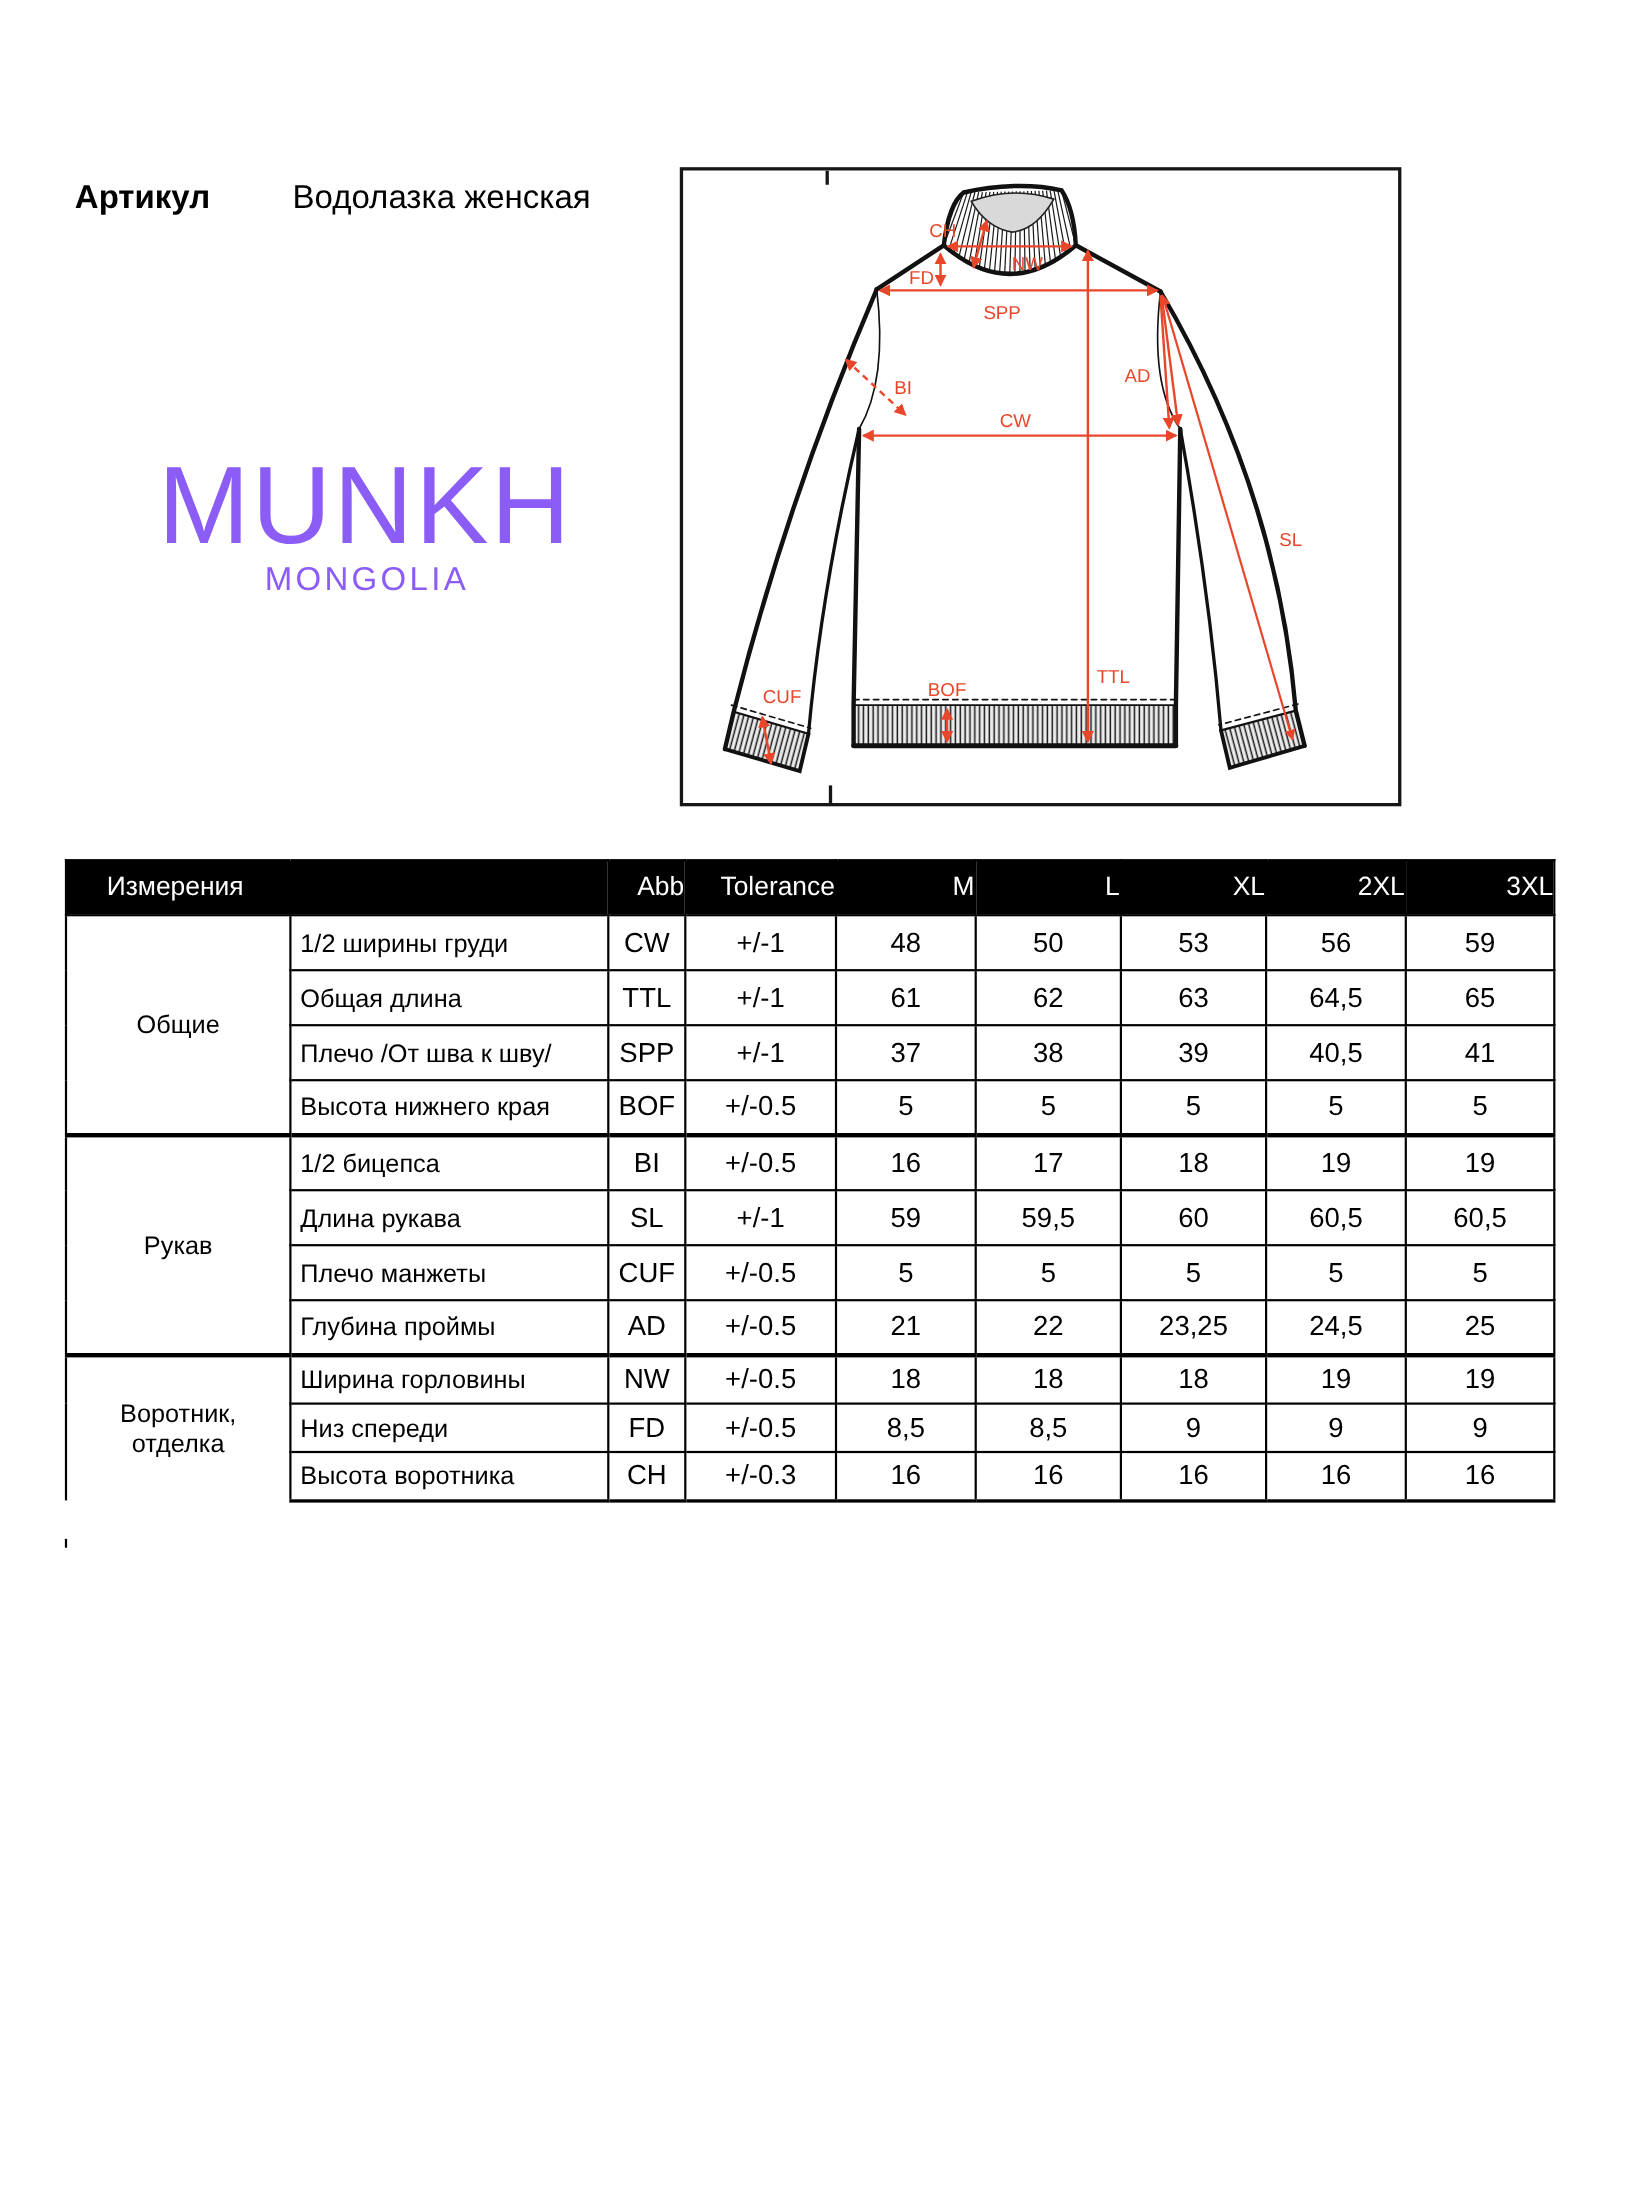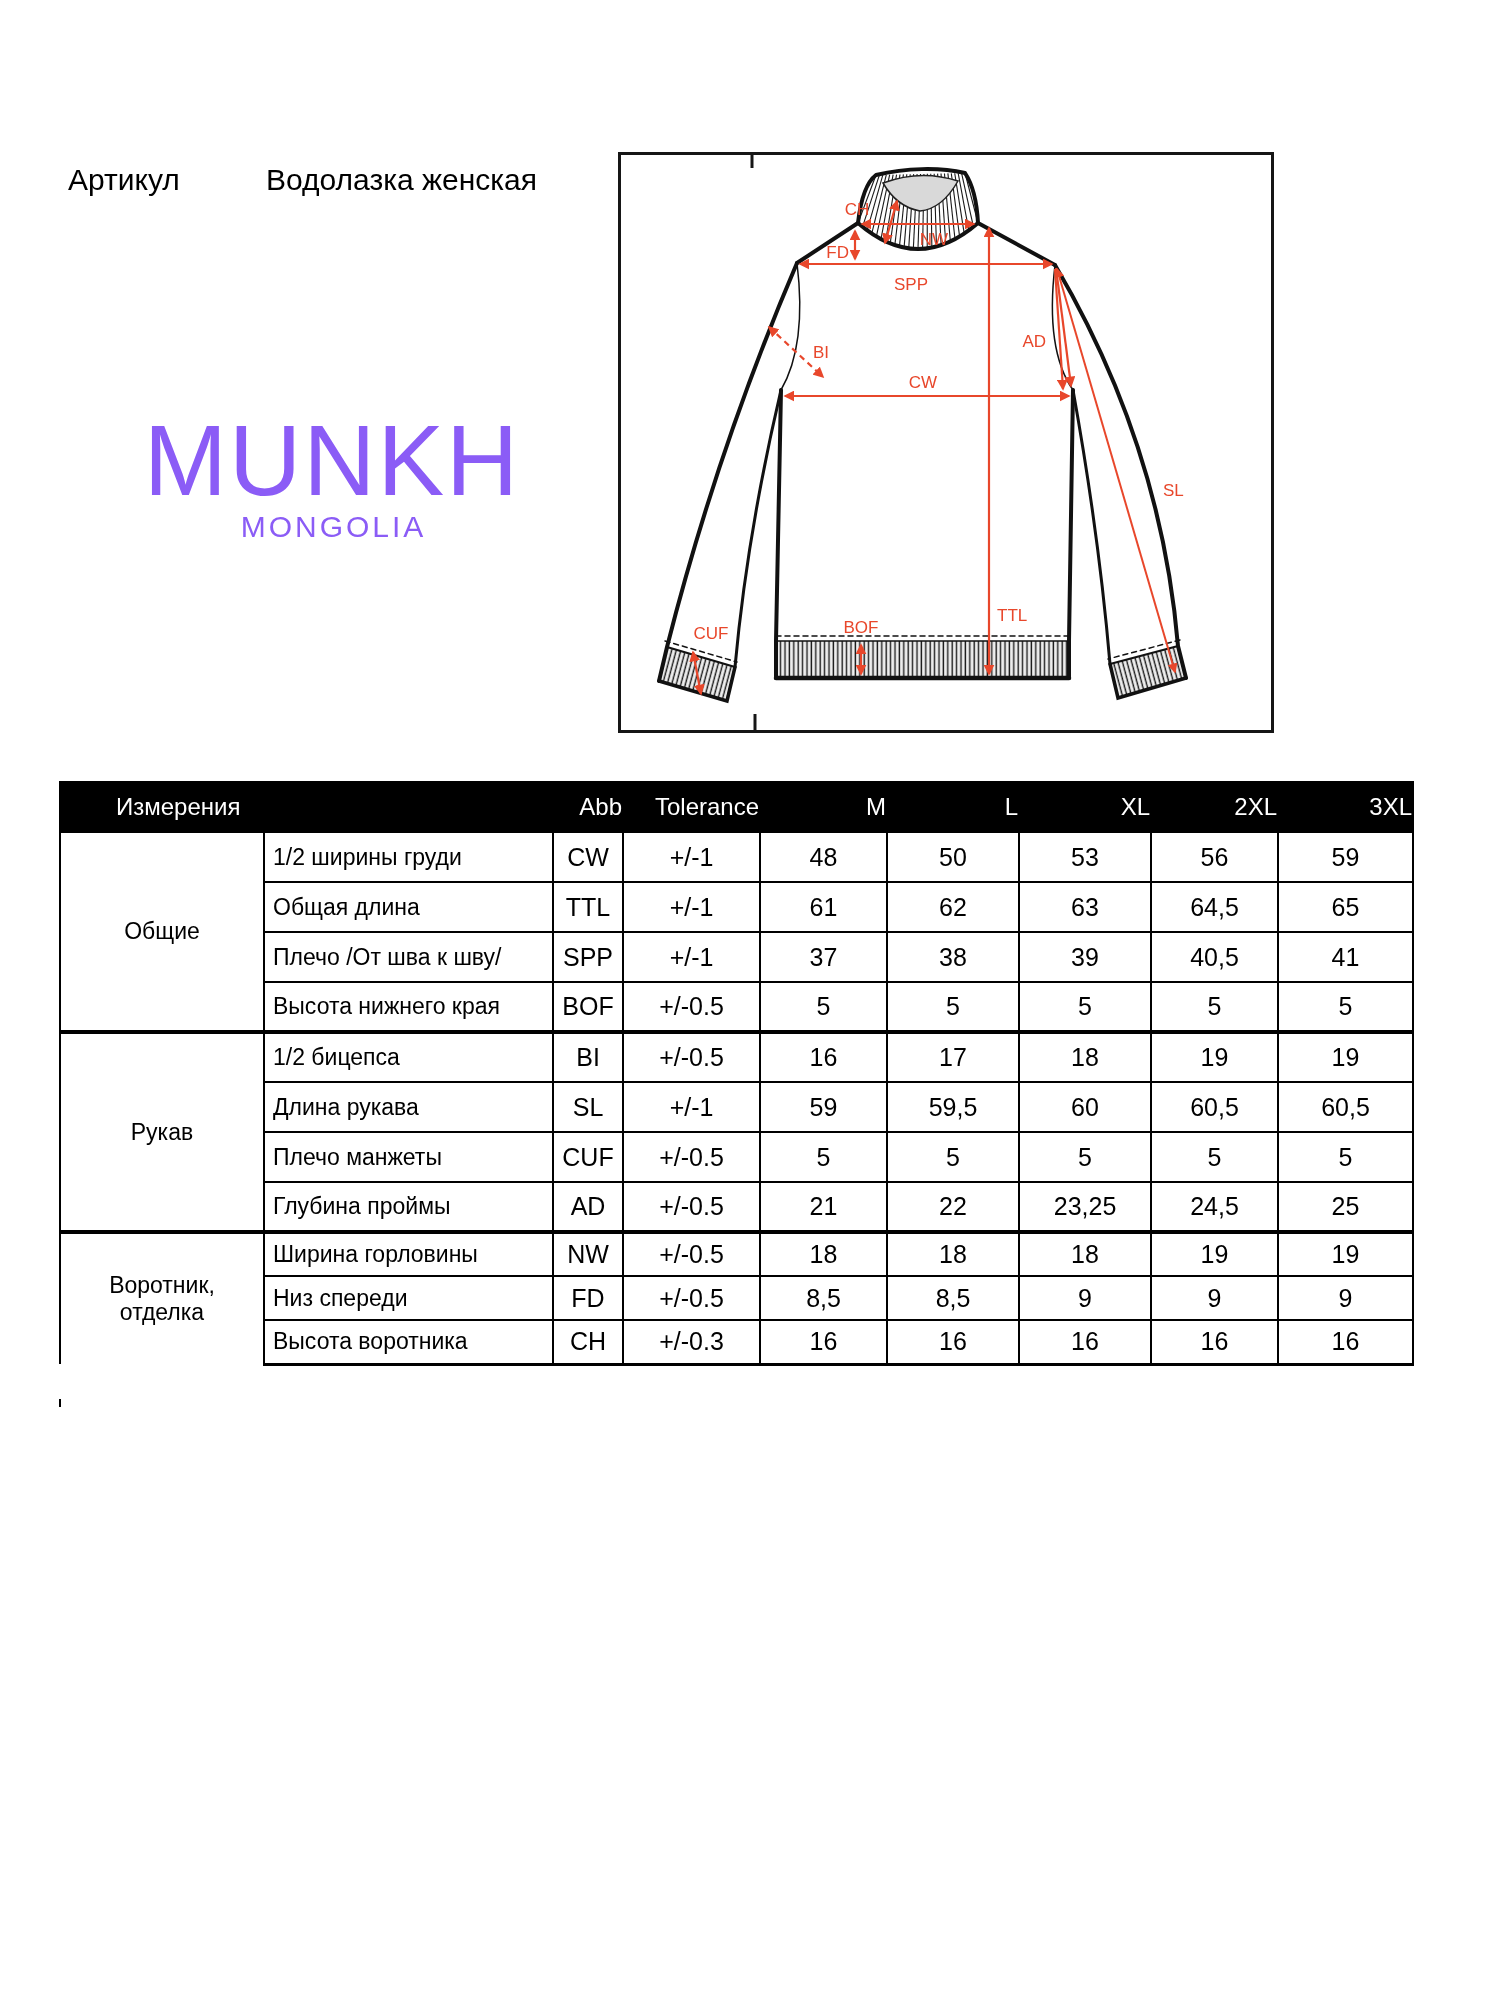--- a/index.html
+++ b/index.html
@@ -2,21 +2,21 @@
 <html><head>
 <meta charset="utf-8">
 <style>
   * { margin:0; padding:0; box-sizing:border-box; }
   html,body { background:#fff; }
   body {
     width:1500px; height:2000px; position:relative;
     font-family:"Liberation Sans", sans-serif; color:#000;
   }
   
-  .artikul-label { position:absolute; left:68px; top:163px; font-size:30px; font-weight:normal; }
+  .artikul-label { position:absolute; left:68px; top:163px; font-size:30px; font-weight:bold; }
   .artikul-value { position:absolute; left:266px; top:163px; font-size:30px; font-weight:normal; }
   
   .logo { position:absolute; left:130px; top:410px; width:404px; text-align:center; color:#8b5cf6; }
   .logo-main { font-size:100px; line-height:1.0; font-weight:300; letter-spacing:2px; white-space:nowrap; }
   .logo-sub  { font-size:30px; letter-spacing:3px; padding-left:3px; white-space:nowrap; }
   
   .frame {
     position:absolute; left:618px; top:152px; width:656px; height:581px;
     border:3px solid #161616; background:#fff;
   }
@@ -24,21 +24,21 @@
   
   table.size-table {
     position:absolute; left:59px; top:781px; width:1353px;
     border-collapse:collapse; table-layout:fixed;
   }
   .size-table th, .size-table td { border:2px solid #000; overflow:hidden; }
   .size-table thead th {
     background:#000; color:#fff; font-weight:normal; font-size:24px;
     height:50px; text-align:right; border-color:#000;
   }
-  .size-table thead th.h-meas { text-align:left; padding-left:55px; }
+  .size-table thead th.h-meas { text-align:left; padding-left:36px; }
   .size-table tbody td { height:50px; font-size:25px; text-align:center; background:#fff; }
   .size-table tbody tr.g2 td { height:44px; }
   .size-table tbody td.name { font-size:23px; text-align:left; padding-left:8px; }
   .size-table tbody td.group { font-size:23px; padding:0 14px; }
   .size-table tbody tr.group-sep td { border-top-width:4px; }
   .size-table tbody tr.last-row td { border-bottom-width:3px; }
   .size-table tbody td.open-bottom { border-bottom:0; }
   .stub { position:absolute; background:#000; }
 </style>
 </head>

